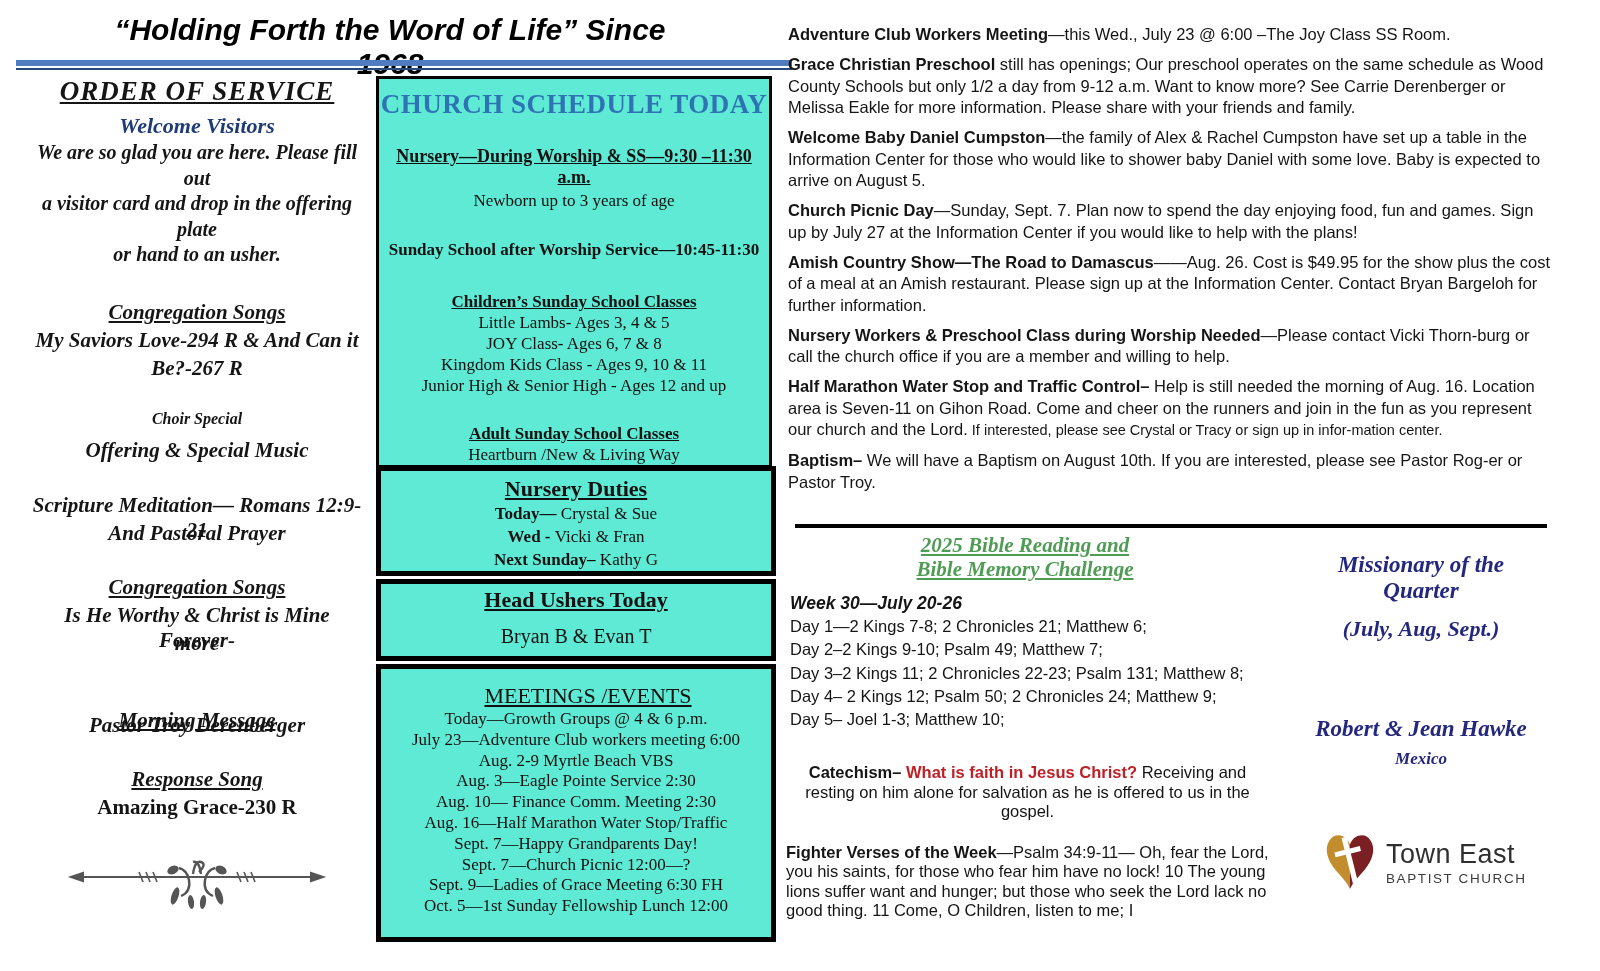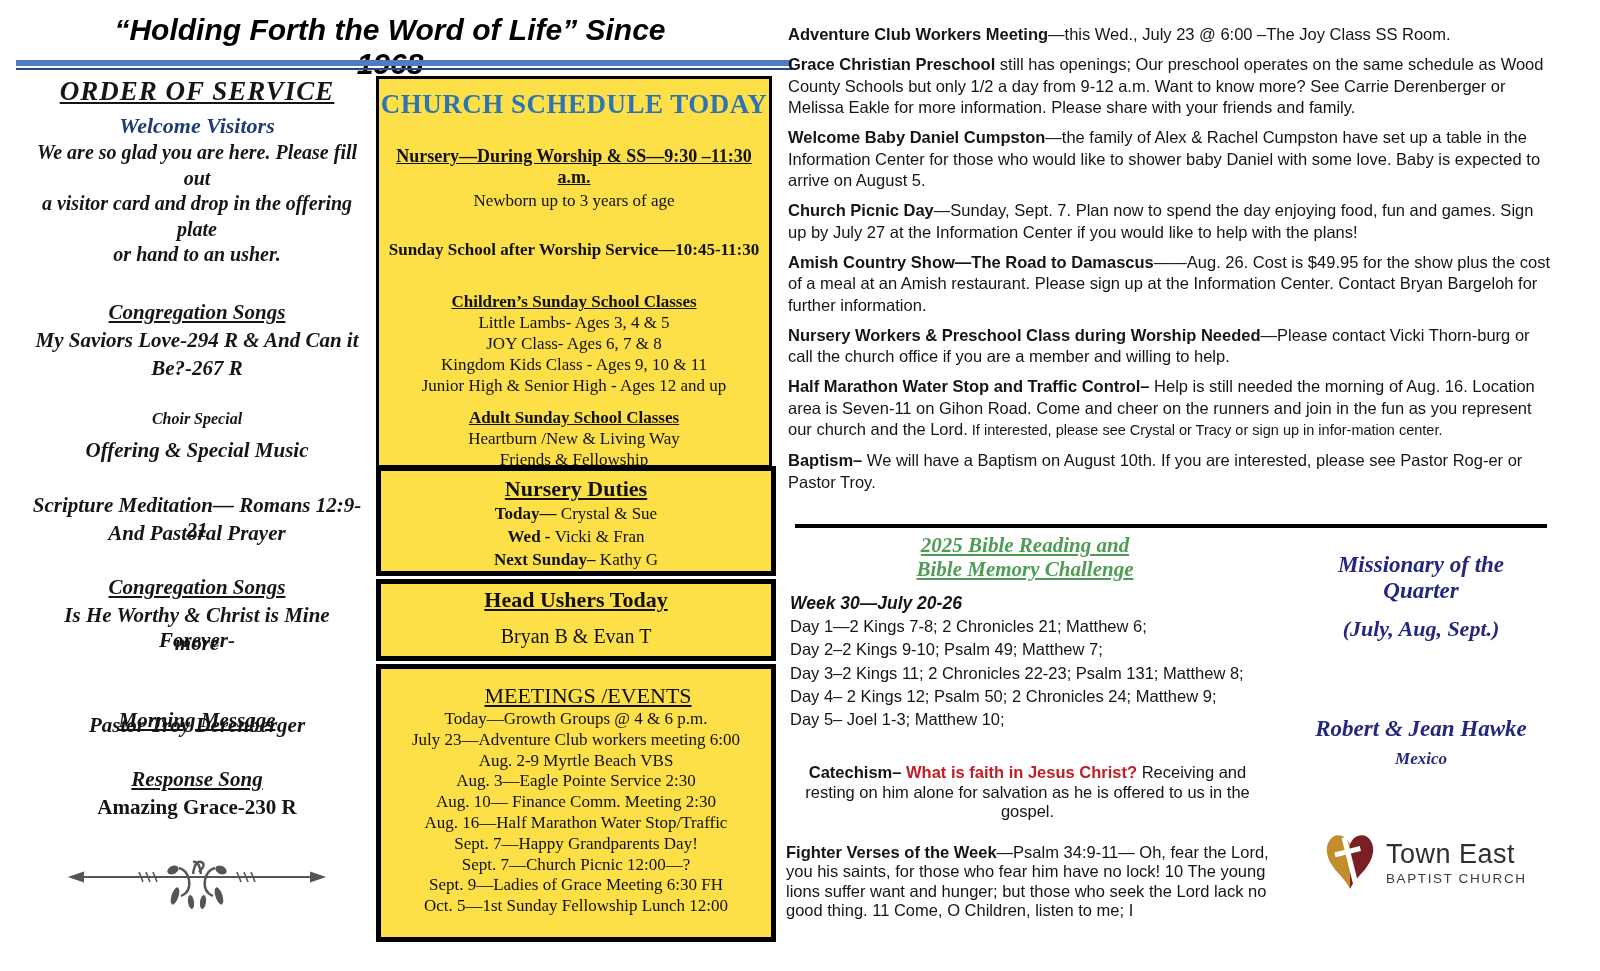--- a/index.html
+++ b/index.html
@@ -37,34 +37,34 @@
   .oos-songs2-1{top:527px;font-size:21px;}
   .oos-songs2-2{top:555px;font-size:21px;}
   .oos-morning-h{top:632px;font-size:21px;text-decoration:underline;}
   .oos-speaker{top:637px;font-size:21px;}
   .oos-response-h{top:691px;font-size:21px;text-decoration:underline;}
   .oos-song{top:719px;font-size:21px;font-family:"Liberation Serif",serif;font-style:normal;}
   .oos-ornament{top:768px;}
 
   
   .box{
-    position:absolute;left:376px;width:390px;background:#fde047;text-align:center;
+    position:absolute;left:376px;width:390px;background:#5eead4;text-align:center;
     border:3px solid #000;overflow:hidden;
   }
   .box-schedule{top:76px;height:386px;}
   .box-nursery{top:466px;height:100px;border-width:5px;}
   .box-ushers{top:579px;height:72px;border-width:5px;}
   .box-events{top:664px;height:268px;border-width:5px;}
   .sched-title{font-size:27px;font-weight:bold;color:#2E74B5;margin-top:10px;letter-spacing:.5px;}
   .sched-nursery-h{font-size:18px;font-weight:bold;text-decoration:underline;margin-top:26px;}
   .sched-nursery-sub{font-size:17px;margin-top:3px;}
   .sched-ss{font-size:17px;font-weight:bold;margin-top:29px;}
   .sched-sub-h{font-size:17px;font-weight:bold;text-decoration:underline;margin-top:32px;}
   .sched-line{font-size:17px;line-height:21px;}
-  .sched-adult-h{font-size:17px;font-weight:bold;text-decoration:underline;margin-top:12px;}
+  .sched-adult-h{font-size:17px;font-weight:bold;text-decoration:underline;margin-top:28px;}
   .nursery-h{font-size:22px;font-weight:bold;text-decoration:underline;margin-top:5px;}
   .duty-row{font-size:17px;line-height:23px;}
   .duty-row b{font-weight:bold;}
   .ushers-h{font-size:22px;font-weight:bold;text-decoration:underline;margin-top:3px;}
   .ushers-names{font-size:20px;margin-top:12px;}
   .events-h{font-size:22px;font-weight:normal;text-decoration:underline;margin-top:14px;padding-left:24px;}
   .event-line{font-size:17px;line-height:20.8px;}
 
   
   .announcements{

